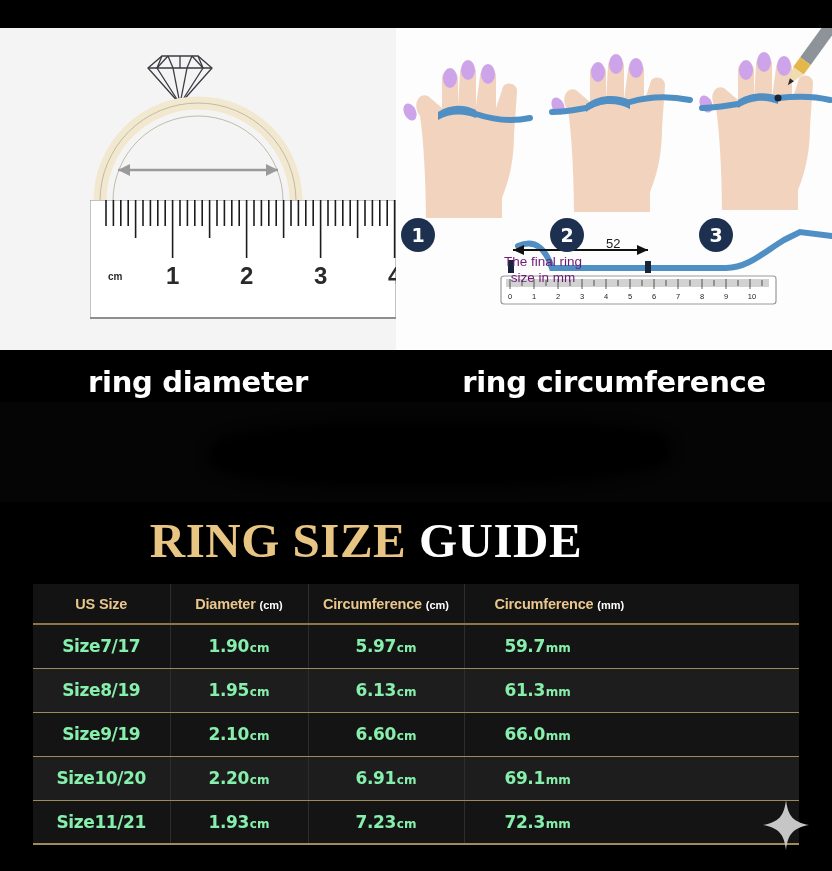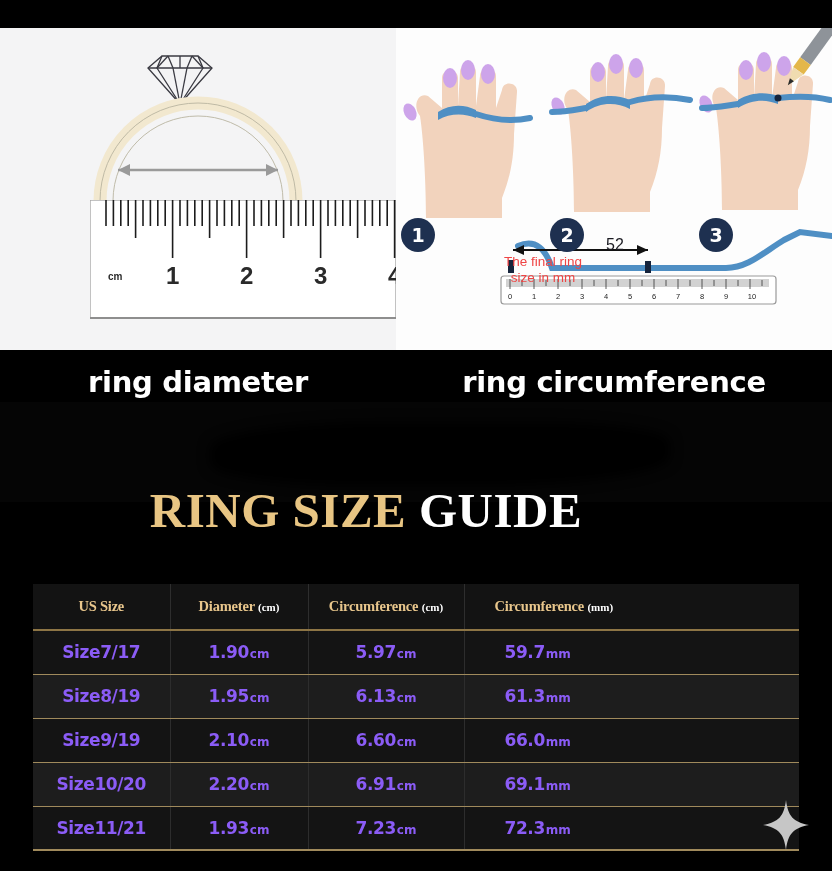--- a/index.html
+++ b/index.html
@@ -47,25 +47,25 @@
     font-family: "DejaVu Sans", sans-serif;
   }
   .step-1 { left: 5px;   top: 190px; }
   .step-2 { left: 154px; top: 190px; }
   .step-3 { left: 303px; top: 190px; }
 
   .final-ring-label {
     position: absolute; left: 87px; top: 226px;
     width: 120px; text-align: center;
     font-size: 13.5px; line-height: 1.2;
-    color: #ef4444; font-family: "Liberation Sans", sans-serif;
+    color: #701a75; font-family: "Liberation Sans", sans-serif;
   }
   .mm-value {
     position: absolute; left: 210px; top: 208px;
-    font-size: 16px; color: #1b1b22; font-weight: 400;
+    font-size: 13px; color: #1b1b22; font-weight: 400;
     font-family: "Liberation Sans", sans-serif;
   }
 
   
   .captions {
     position: absolute; left: 0; top: 350px;
     width: 832px; height: 52px;
     background: #000;
     display: flex;
   }
@@ -90,21 +90,21 @@
   .obscured-smudge {
     position: absolute; left: 210px; top: 20px;
     width: 460px; height: 64px;
     background: #000;
     border-radius: 40% 30% 45% 35%;
     filter: blur(6px);
   }
 
   
   .guide-title {
-    position: absolute; left: 0; top: 482px;
+    position: absolute; left: 0; top: 512px;
     width: 732px; text-align: center;
     font-family: "Liberation Serif", "DejaVu Serif", serif;
     font-weight: bold;
     font-size: 49px;
     letter-spacing: 0.5px;
     white-space: nowrap;
   }
   .title-gold  { color: #e8c583; }
   .title-white { color: #ffffff; }
 
@@ -114,40 +114,40 @@
     width: 766px;
     border-collapse: collapse;
     table-layout: fixed;
   }
   .size-table col.c1 { width: 137px; }
   .size-table col.c2 { width: 138px; }
   .size-table col.c3 { width: 156px; }
   .size-table col.c4 { width: 335px; }
 
   .size-table th {
-    height: 46px;
+    height: 40px;
     background: #131313;
     color: #e8c68c;
-    font-family: Liberation Serif, serif;
+    font-family: Liberation Sans, sans-serif;
     font-weight: bold;
     font-size: 14.5px;
     border-right: 1px solid #2e2e2e;
     border-bottom: 2px solid #8d7545;
     letter-spacing: -0.2px;
   }
   .size-table th:last-child { border-right: none; }
   .size-table th .unit {
     color: #ffffff; font-size: 11px; font-weight: bold; letter-spacing: 0;
   }
   .size-table th.h-us  { text-align: center; }
   .size-table th.h-mm  { text-align: left; padding-left: 30px; }
 
   .size-table td {
     height: 44px;
-    color: #8b5cf6;
+    color: #86efac;
     font-family: "DejaVu Sans", sans-serif;
     font-weight: bold;
     font-size: 17px;
     border-right: 1px solid #2d2d2d;
     border-bottom: 1px solid #a08a5c;
     letter-spacing: -0.4px;
     text-align: center;
   }
   .size-table td:last-child { border-right: none; }
   .size-table td .unit {

